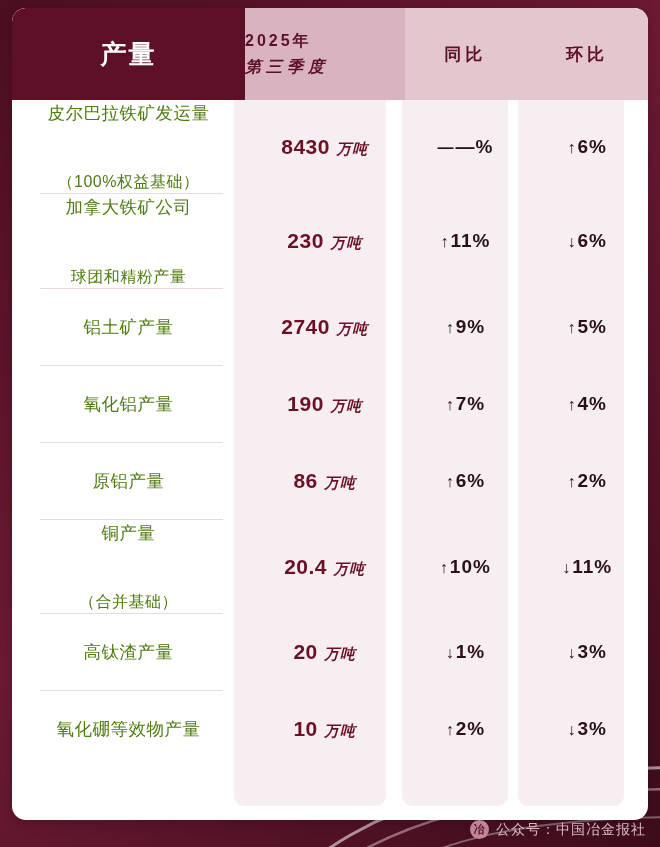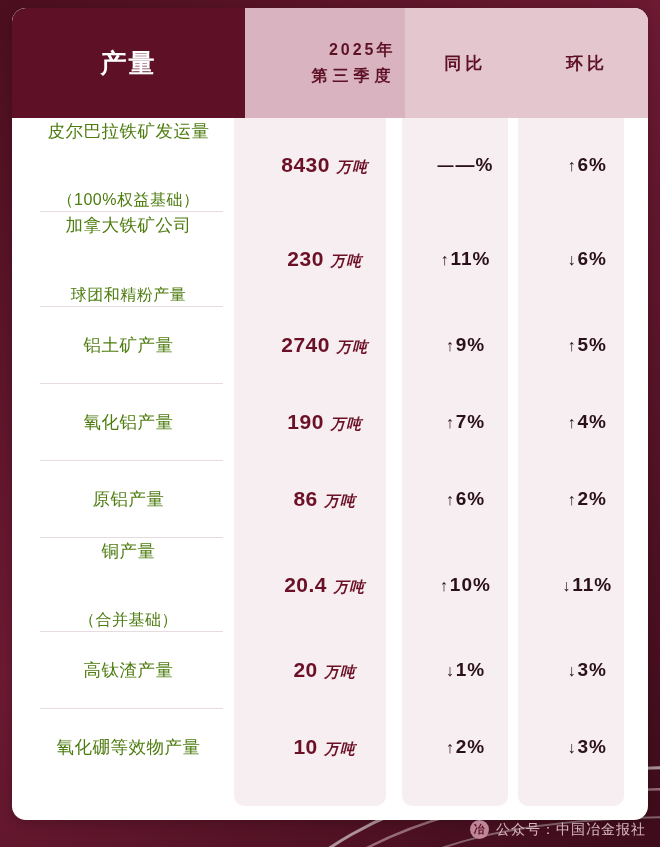--- a/index.html
+++ b/index.html
@@ -59,42 +59,42 @@
     table-layout: fixed;
   }
   table.t col.c0 { width: 222px; }
   table.t col.c1 { width: 152px; }
   table.t col.c2 { width: 116px; }
   table.t col.c3 { width: 116px; }
 
   thead th {
     height: 92px;
     vertical-align: middle;
-    padding: 9px;
+    padding: 0;
     border: none;
   }
   .hdr-main {
     background: #5d1026;
     color: #ffffff;
     font-size: 26px;
     font-weight: bold;
     letter-spacing: 2px;
     text-align: center;
     border-top-left-radius: 14px;
   }
   .hdr-period {
     background: #d9b3bf;
     color: #5d1026;
     font-size: 16px;
     font-weight: bold;
     letter-spacing: 3px;
     line-height: 1.65;
-    text-align: right;
-  }
-  .hdr-period .l2 { letter-spacing: 5px; }
+    text-align: left;
+  }
+  .hdr-period .l2 { letter-spacing: 5px; font-style: italic; }
   .hdr-sub {
     background: #e3c6ce;
     color: #5d1026;
     font-size: 17px;
     font-weight: bold;
     letter-spacing: 4px;
   }
 
   tbody td {
     padding: 0;

